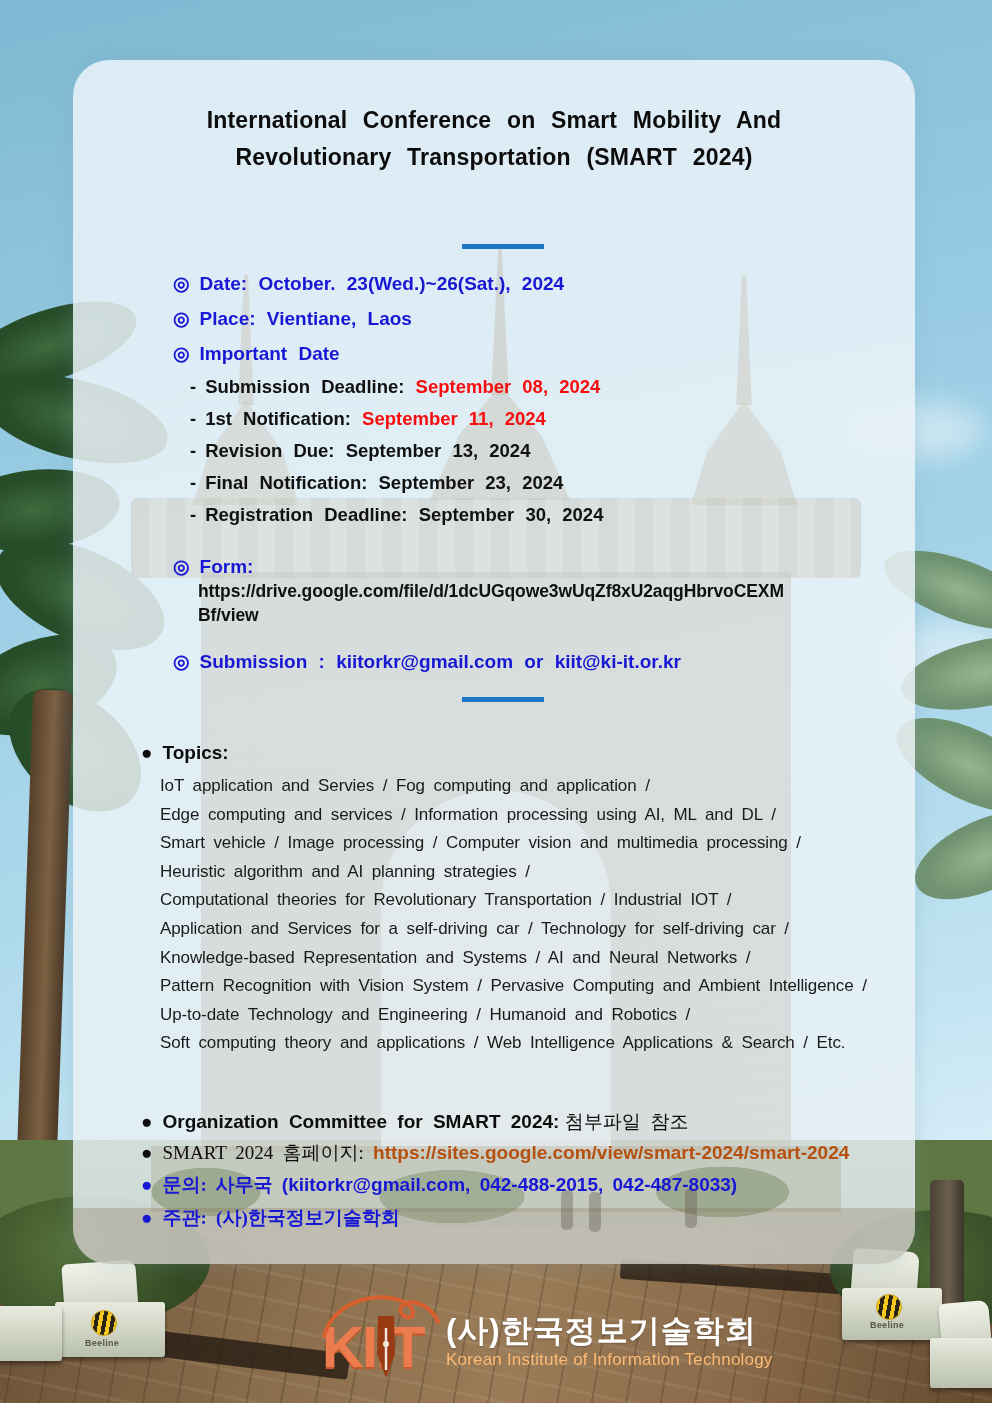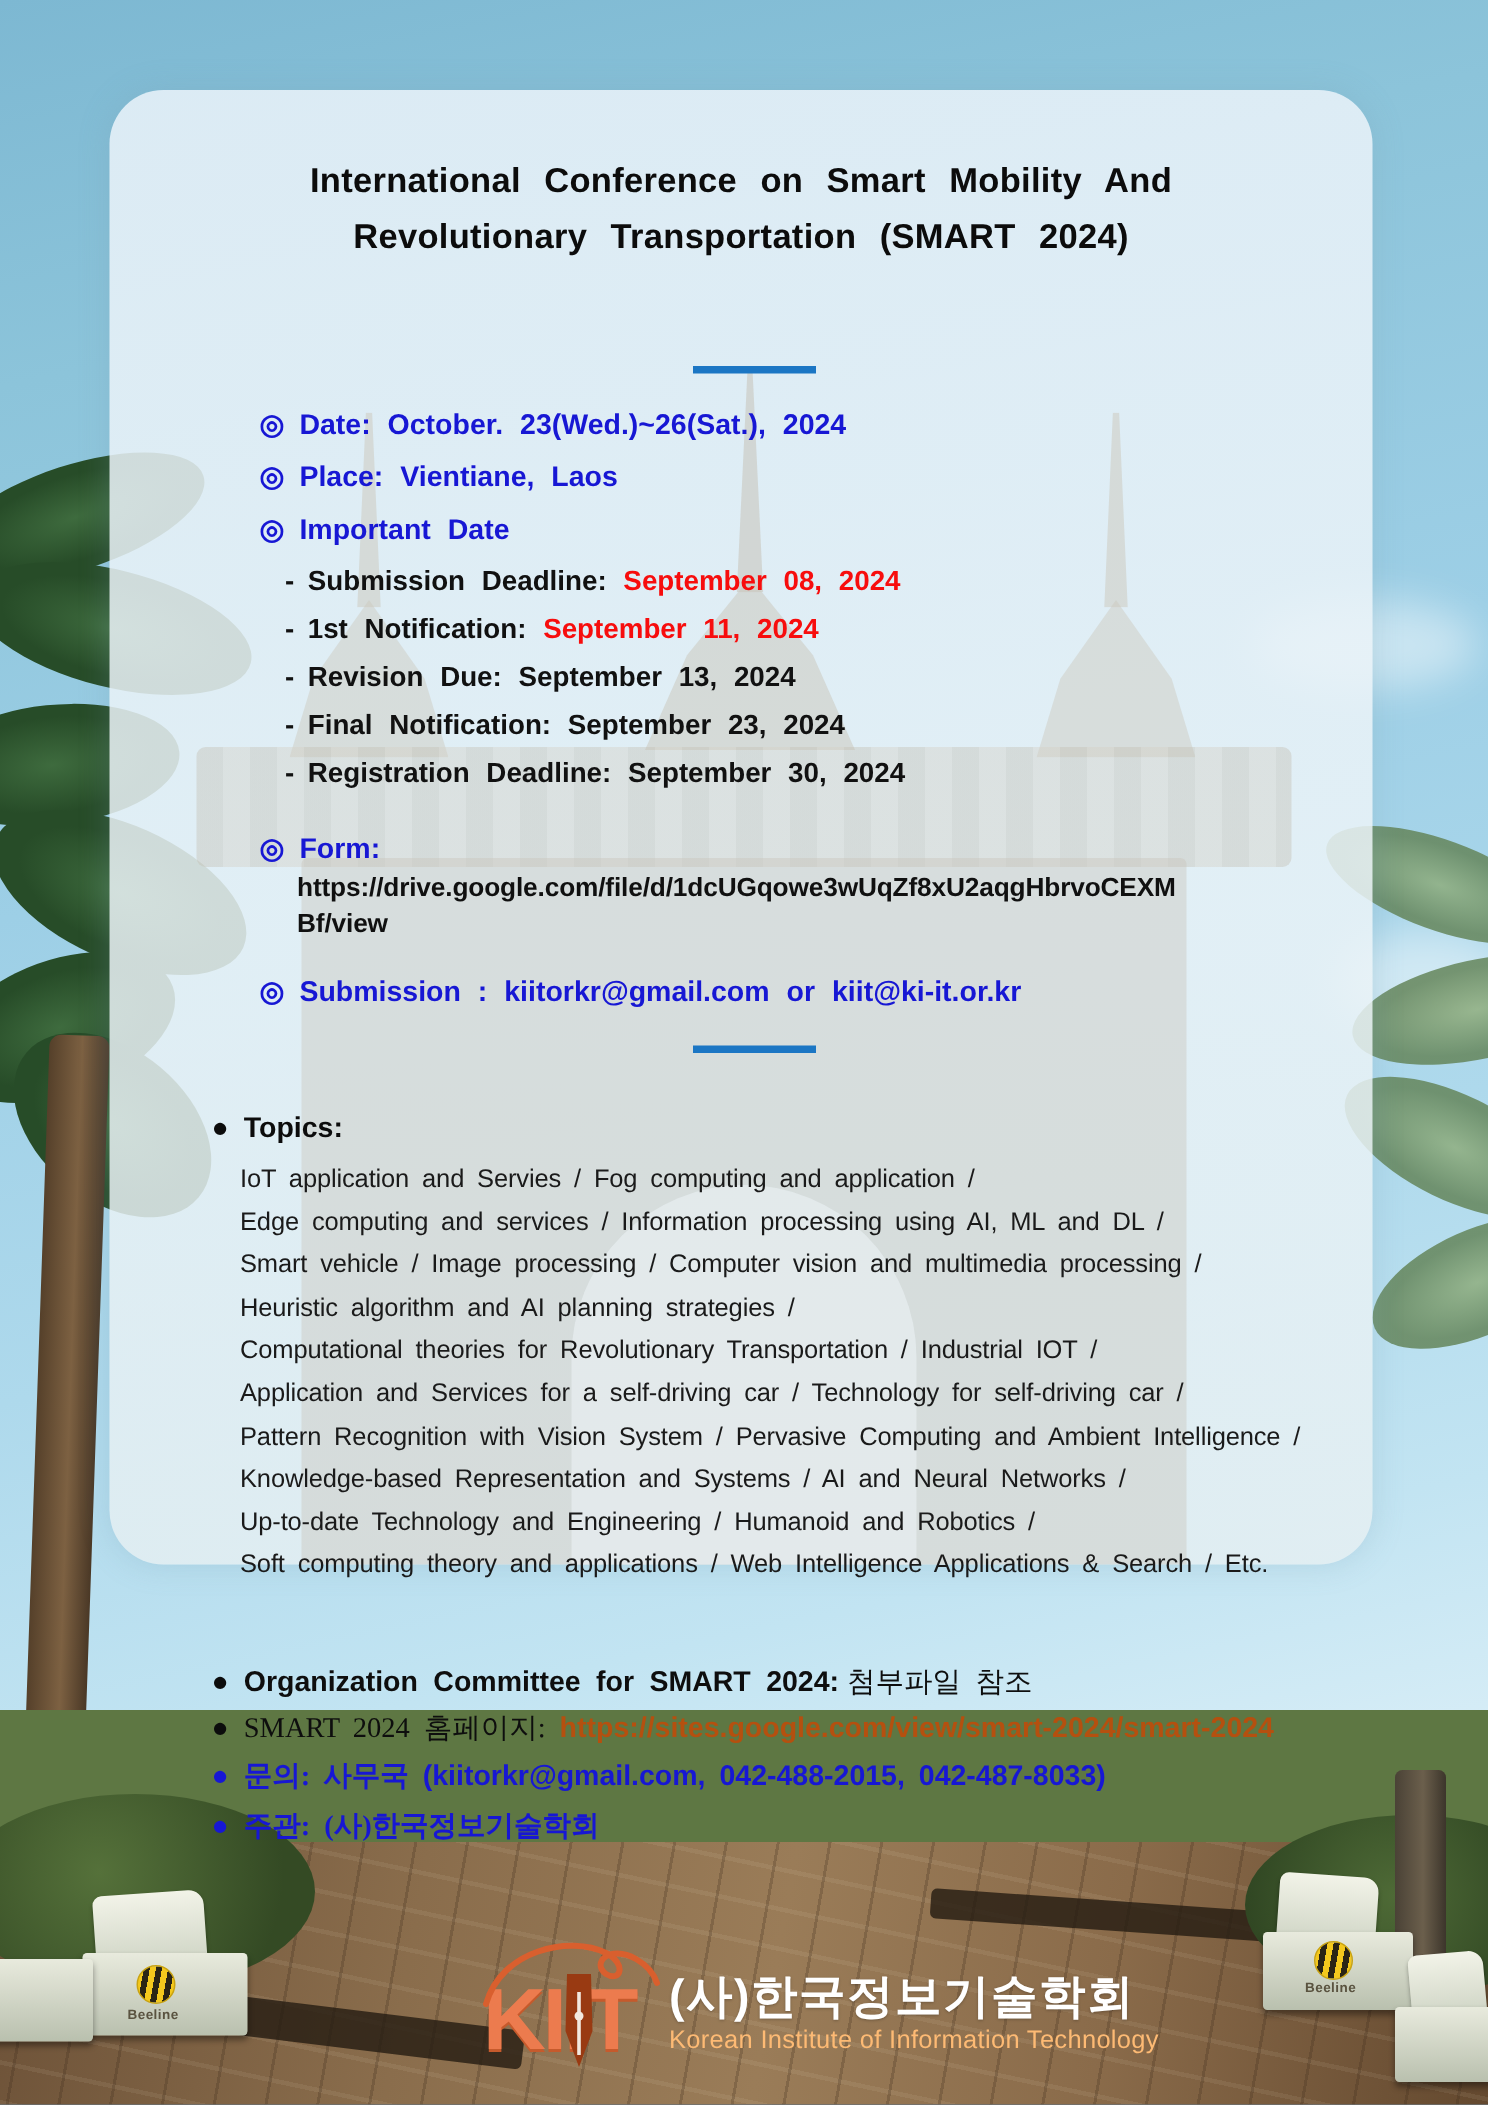--- a/index.html
+++ b/index.html
@@ -65,21 +65,21 @@
   .g4 { left:50px; top:260px; width:150px; height:70px; transform:rotate(-24deg); }
   
   .bench { position:absolute; }
   .bench .seatback { position:absolute; background:linear-gradient(180deg,#f2f3e8,#ccd2c2); border-radius:6px 10px 2px 2px; box-shadow:0 2px 3px rgba(0,0,0,.35); }
   .bench .base { position:absolute; background:linear-gradient(180deg,#e8eadd,#b9c0ae); border-radius:3px; box-shadow:0 3px 4px rgba(0,0,0,.4); }
   .bee-dot { position:absolute; width:26px; height:26px; border-radius:50%;
     background:repeating-linear-gradient(100deg,#f4c81d 0 4px,#2a2415 4px 8px); border:1px solid #c9a312; }
   .bee-label { position:absolute; font-size:9px; font-weight:bold; color:#5a5340; letter-spacing:.3px; }
   
   .card {
-    position:absolute; left:73px; top:60px; width:842px; height:983px;
+    position:absolute; left:73px; top:60px; width:842px; height:1204px;
     border-radius:36px;
     background:linear-gradient(180deg,rgba(233,242,249,.87) 0%,rgba(236,244,248,.85) 55%,rgba(229,239,242,.84) 100%);
     box-shadow:0 0 20px rgba(120,160,180,.25);
   }
   .watermark { position:absolute; inset:0; border-radius:36px; overflow:hidden; pointer-events:none; }
   .wm { position:absolute; }
   .wm-spire { left:407px; top:185px; width:40px; height:150px; background:#c7c3b8; opacity:.55;
     clip-path:polygon(46% 0,54% 0,72% 100%,28% 100%); }
   .wm-tower-c { left:357px; top:325px; width:140px; height:115px; background:#c9c5ba; opacity:.5;
     clip-path:polygon(50% 0,80% 45%,100% 100%,0 100%,20% 45%); }
@@ -283,22 +283,22 @@
       <div class="topics-head">
         <span class="cbullet black-bullet">●</span><span>Topics:</span>
       </div>
       <div class="topic-lines">
         <div>IoT application and Servies / Fog computing and application /</div>
         <div>Edge computing and services / Information processing using AI, ML and DL /</div>
         <div>Smart vehicle / Image processing / Computer vision and multimedia processing /</div>
         <div>Heuristic algorithm and AI planning strategies /</div>
         <div>Computational theories for Revolutionary Transportation / Industrial IOT /</div>
         <div>Application and Services for a self-driving car / Technology for self-driving car /</div>
+        <div>Knowledge-based Representation and Systems / AI and Neural Networks /</div>
         <div>Pattern Recognition with Vision System / Pervasive Computing and Ambient Intelligence /</div>
-        <div>Knowledge-based Representation and Systems / AI and Neural Networks /</div>
         <div>Up-to-date Technology and Engineering / Humanoid and Robotics /</div>
         <div>Soft computing theory and applications / Web Intelligence Applications &amp; Search / Etc.</div>
       </div>
 
       <div class="brow b1">
         <span class="cbullet black-bullet">●</span><span class="bold">Organization Committee for SMART 2024:</span>
         <span class="kr">첨부파일 참조</span>
       </div>
       <div class="brow b2">
         <span class="cbullet black-bullet">●</span><span class="serif">SMART 2024</span>

